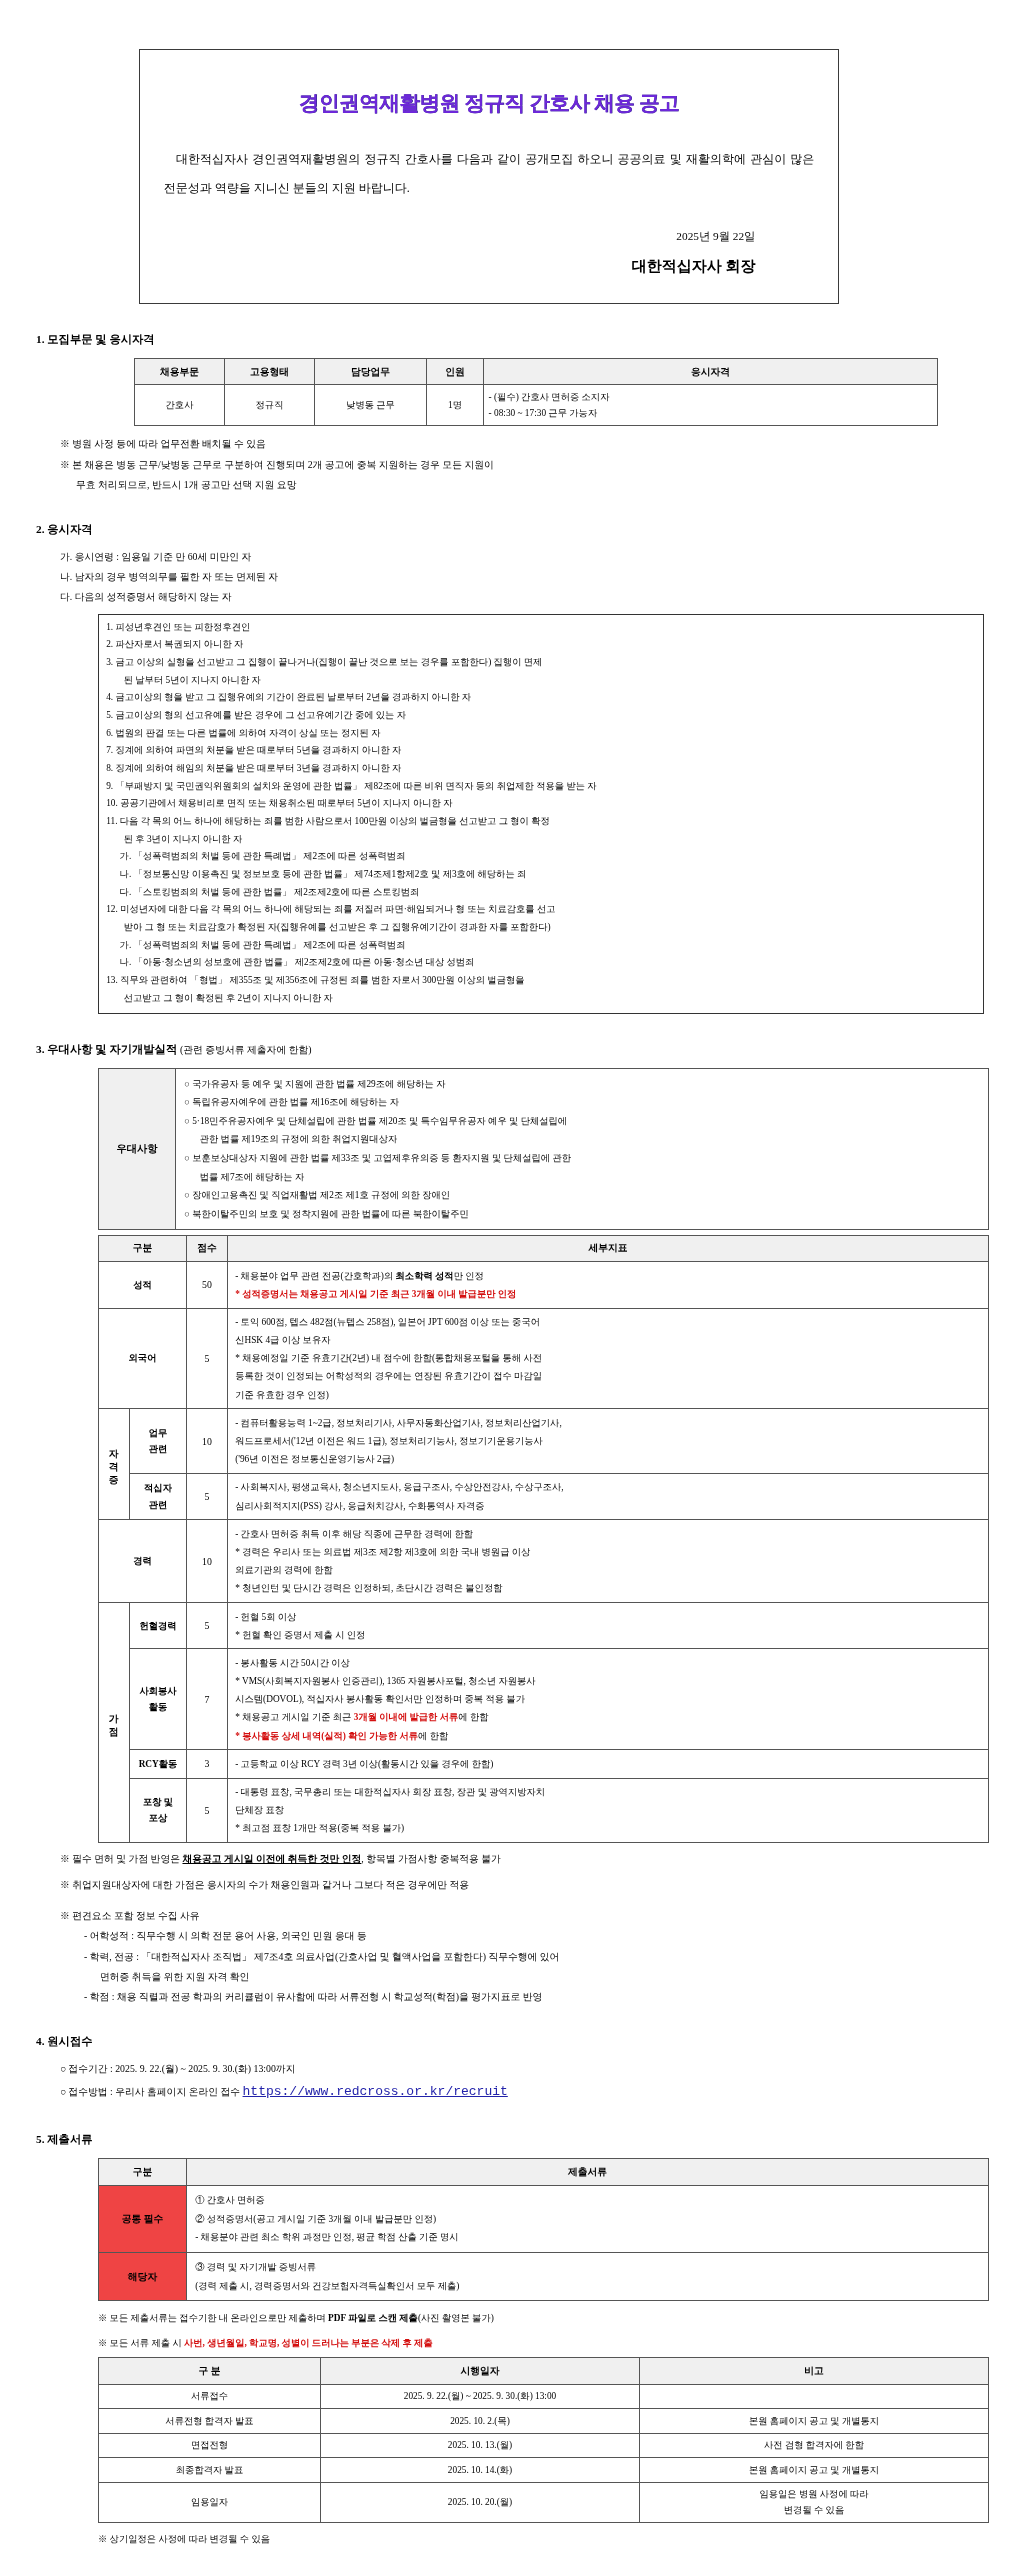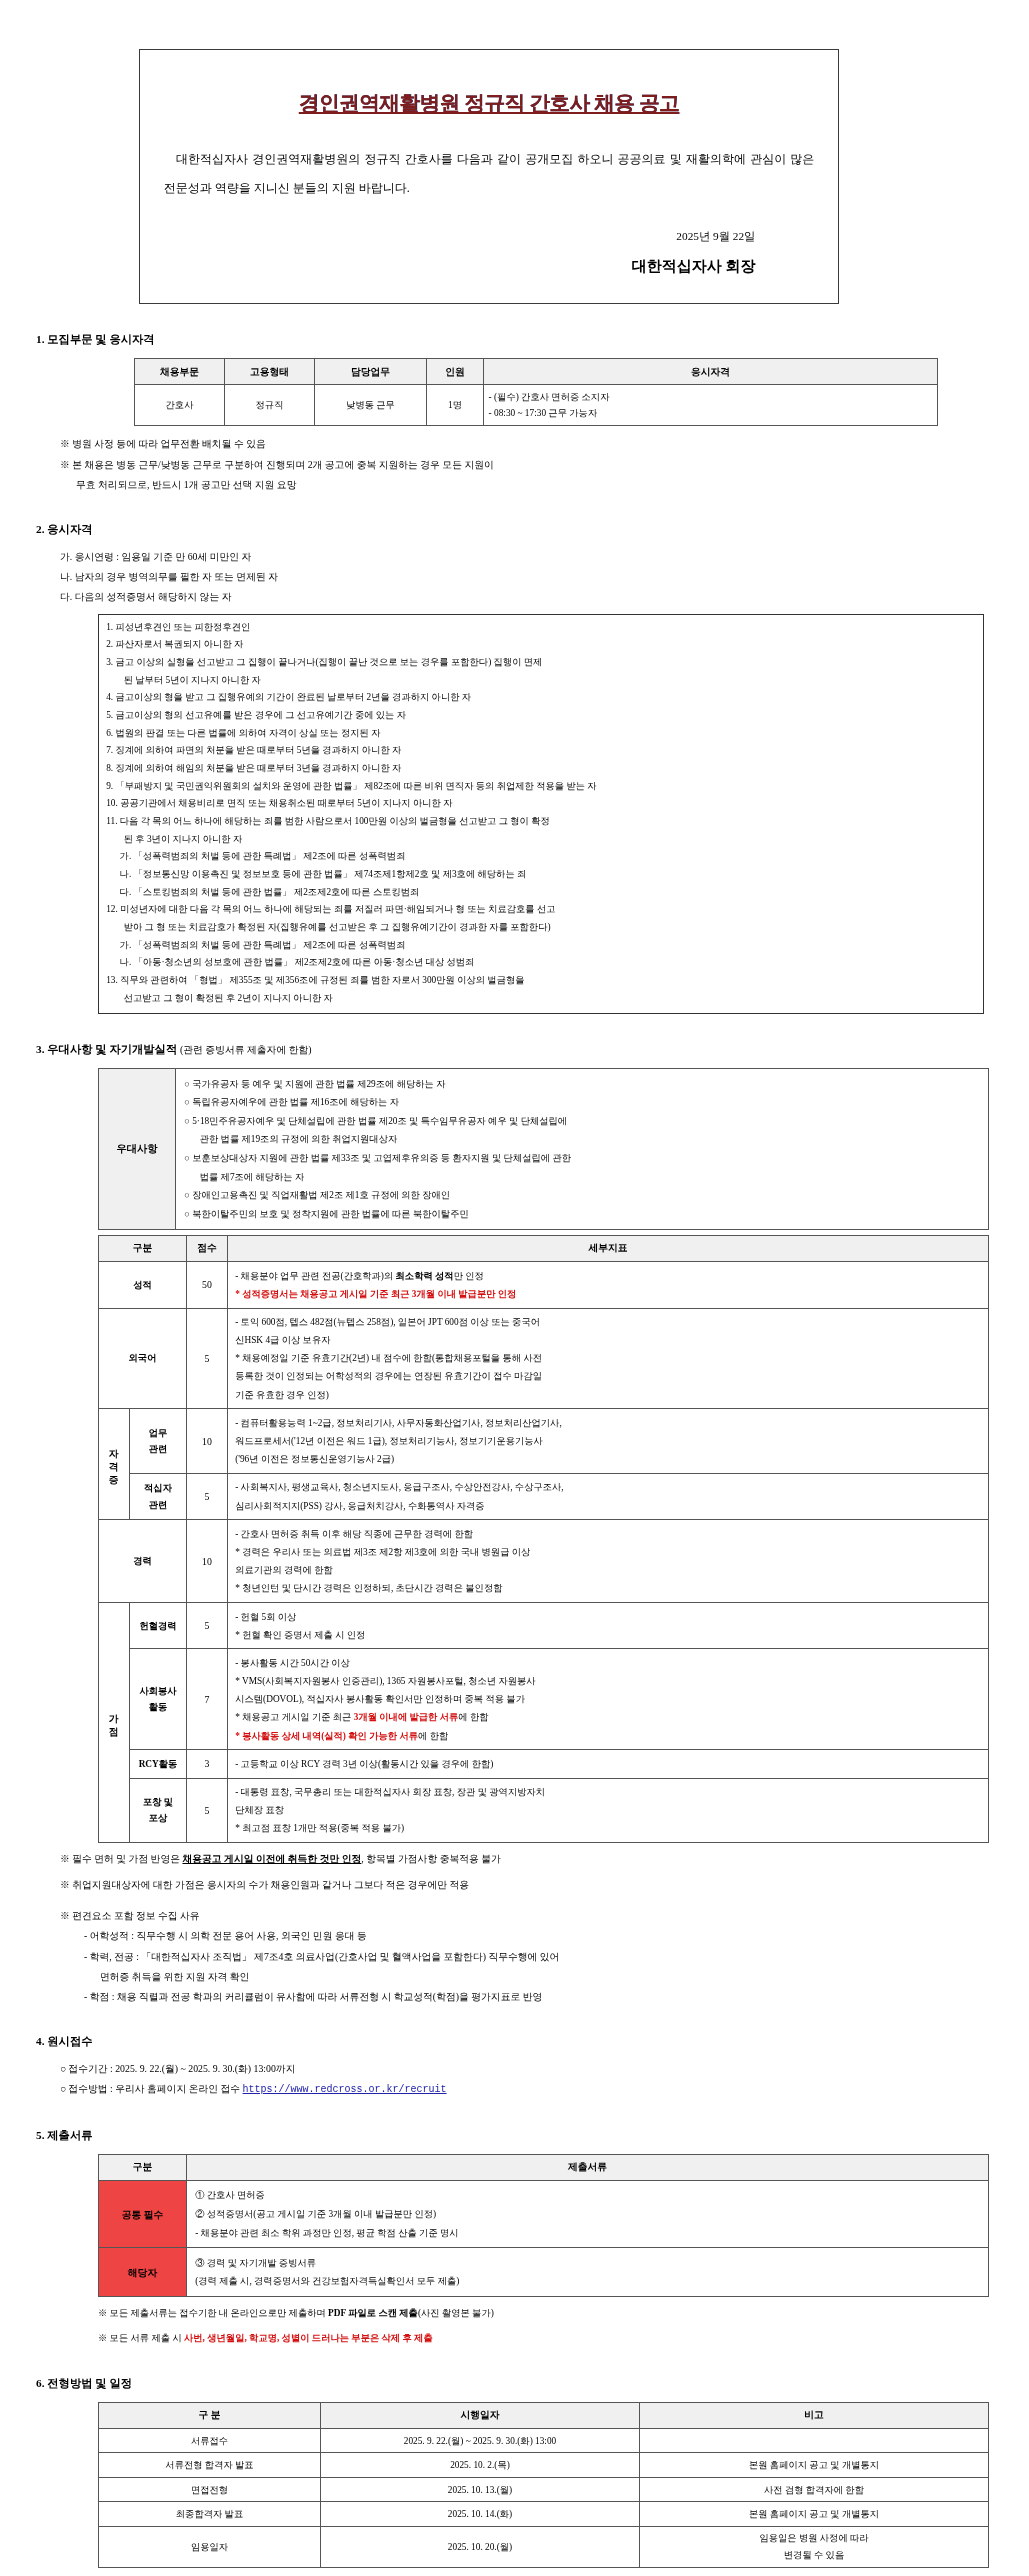--- a/index.html
+++ b/index.html
@@ -17,25 +17,24 @@
   
   .notice-box {
     border:1px solid #3a3a3a;
     margin:28px 155px 0 103px;
     padding:13.4px 20.6px 17.5px 20.6px;
   }
   .notice-title {
     text-align:center;
     font-size:20.6px;
     font-weight:bold;
-    color:#7f1d1d;
+    color:#6d28d9;
     letter-spacing:-0.5px;
     margin:20.6px 0 23px 0;
     text-shadow:0.3px 0 0 #1b2a6b;
-    text-decoration:underline;
   }
   .notice-body {
     font-size:12px;
     line-height:2.45;
     text-align:justify;
     text-indent:12.4px;
     padding:0 3.1px;
   }
   .notice-date {
     text-align:right;
@@ -60,21 +59,21 @@
   }
   .sec-head .sub { font-weight:normal; font-size:9.8px; }
 
   
   .line { font-size:9.8px; margin:2.1px 0; }
   .ind1 { padding-left:24px; }
   .ind2 { padding-left:40px; }
   .red { color:#d41010; font-weight:bold; }
   .bold { font-weight:bold; }
   .ul { text-decoration:underline; }
-  .link { color:#2222aa; text-decoration:underline; font-family:"Liberation Mono","DejaVu Sans Mono",monospace; font-size:10px; }
+  .link { color:#2222aa; text-decoration:underline; font-family:"Liberation Mono","DejaVu Sans Mono",monospace; font-size:13px; }
 
   
   table { border-collapse:collapse; width:100%; }
   table.bordered, table.bordered th, table.bordered td {
     border:0.5px solid #555;
   }
   table.bordered { border:1px solid #333; }
   table.bordered th {
     background:#f0f0f0;
     font-weight:bold;
@@ -398,21 +397,20 @@
     </tbody>
   </table>
 
   <div class="lastnote">
     <span>※ 모든 제출서류는 접수기한 내 온라인으로만 제출하며 </span><span class="bold">PDF 파일로 스캔 제출</span><span>(사진 촬영본 불가)</span>
   </div>
   <div class="lastnote">
     <span>※ 모든 서류 제출 시 </span><span class="red">사번, 생년월일, 학교명, 성별이 드러나는 부분은 삭제 후 제출</span>
   </div>
 
-  <div class="sec-head">6. 전형방법 및 일정</div>
   <table class="bordered tbl-sched">
     <thead>
       <tr>
         <th style="width:222px">구 분</th>
         <th style="width:319px">시행일자</th>
         <th>비고</th>
       </tr>
     </thead>
     <tbody>
       <tr>

